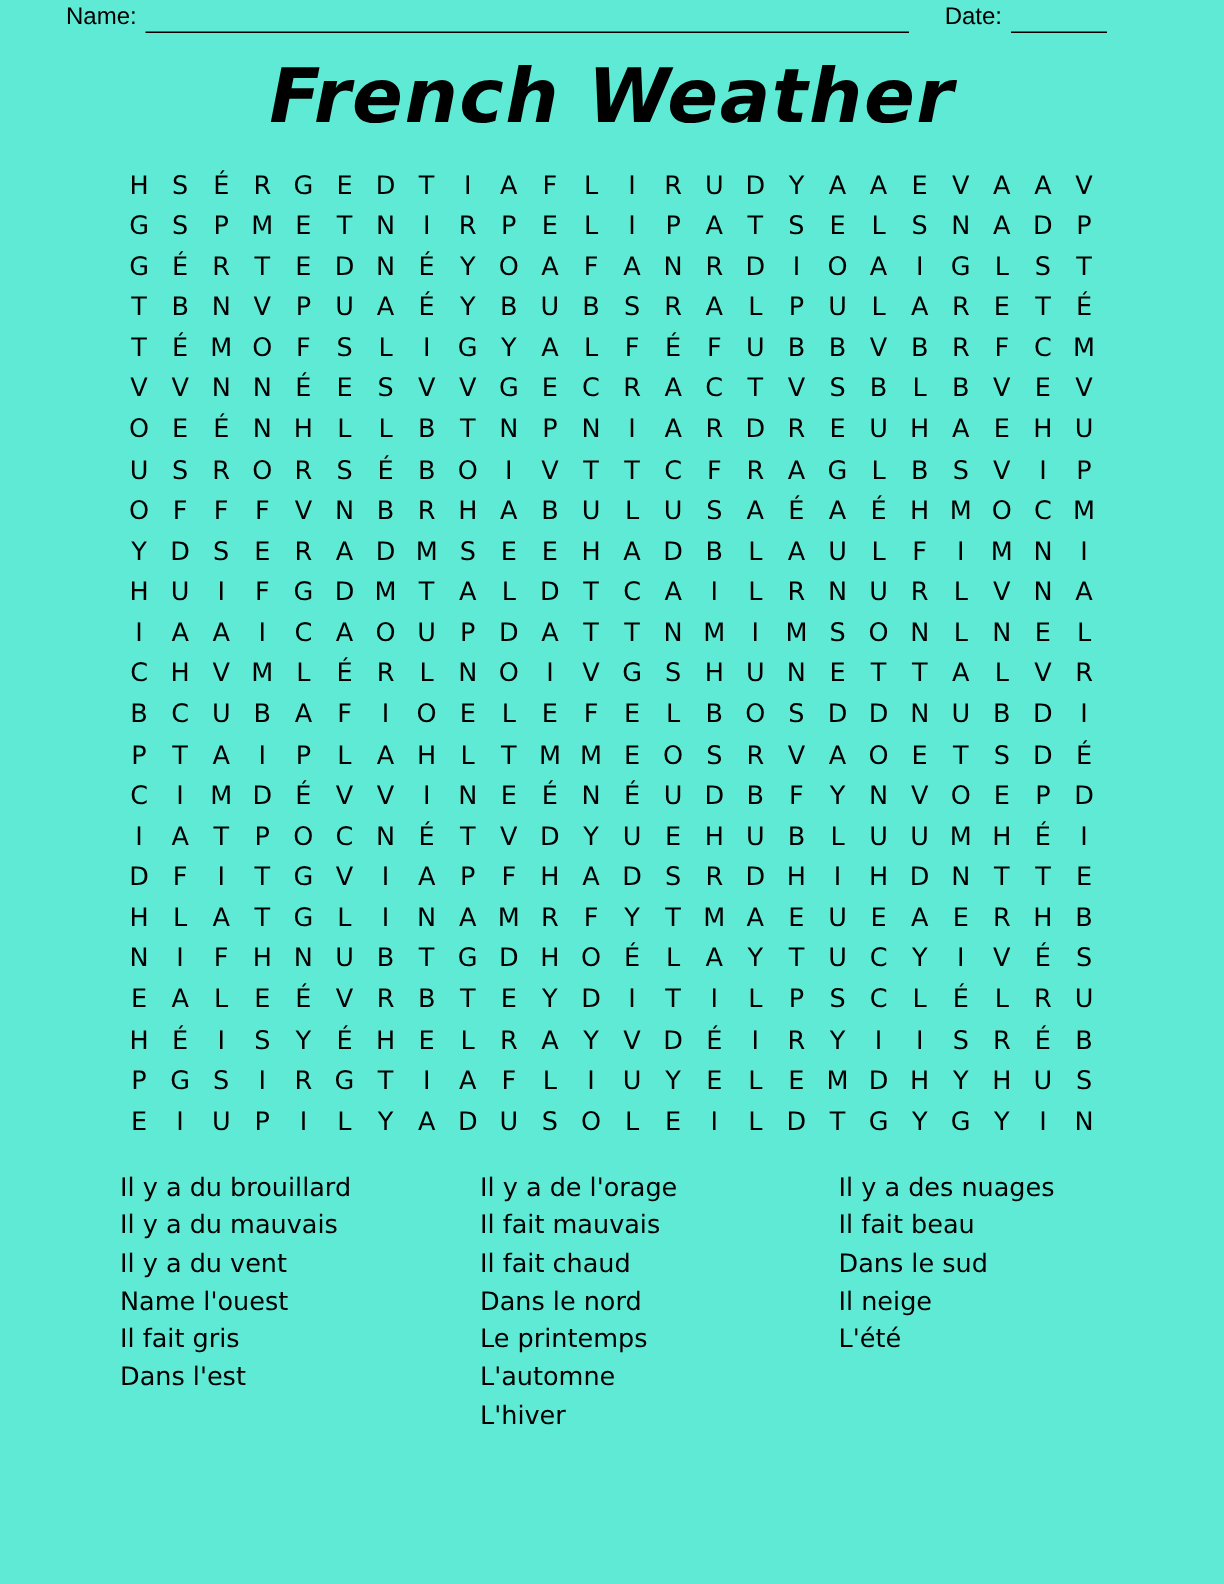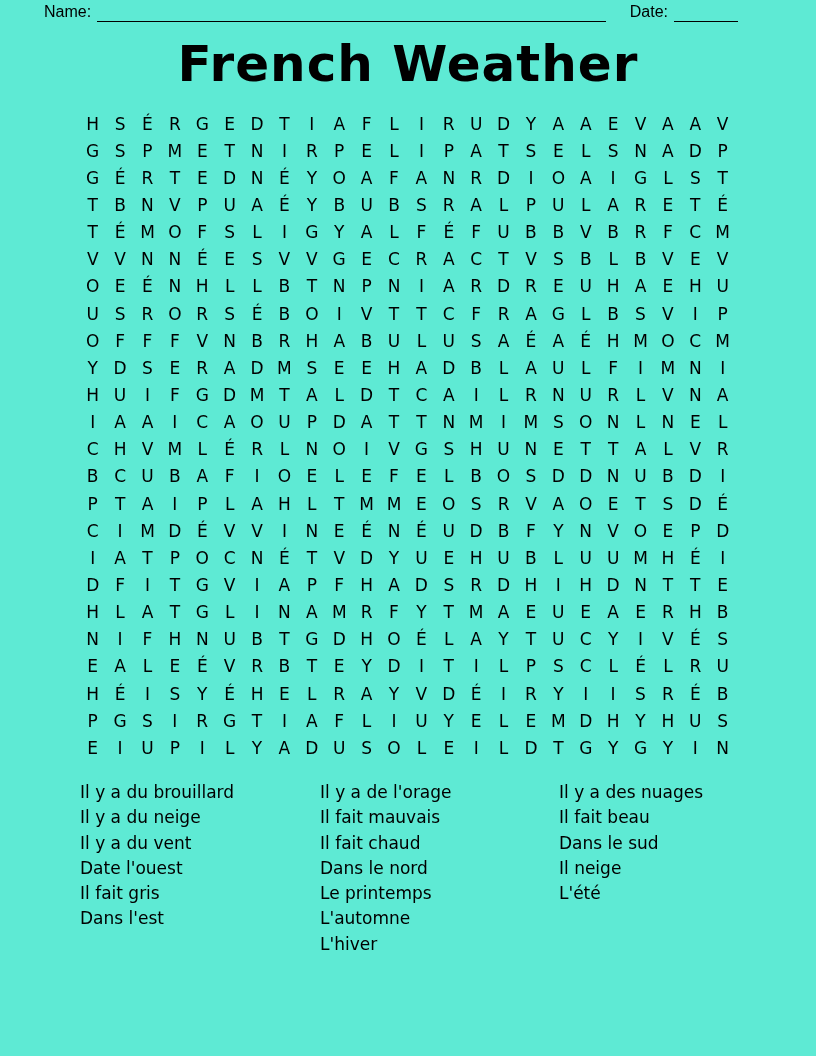--- a/index.html
+++ b/index.html
@@ -51,20 +51,21 @@
     position: absolute;
     top: 34px;
     left: 0;
     width: 100%;
     text-align: center;
     font-family: "DejaVu Sans", sans-serif;
     font-size: 50px;
     font-weight: 600;
     letter-spacing: 1px;
     line-height: 60px;
+    font-style: italic;
   }
 
   
   .grid {
     position: absolute;
     top: 110px;
     left: 79px;
     display: grid;
     grid-template-columns: repeat(24, 27.4px);
     grid-auto-rows: 27.15px;
@@ -689,23 +690,23 @@
       <span class="cell">Y</span>
       <span class="cell">G</span>
       <span class="cell">Y</span>
       <span class="cell">I</span>
       <span class="cell">N</span>
     </div>
 
   <div class="word-list">
     <div class="word-col word-col-1">
         <div class="word">Il y a du brouillard</div>
-        <div class="word">Il y a du neige</div>
+        <div class="word">Il y a du mauvais</div>
         <div class="word">Il y a du vent</div>
-        <div class="word">Date l'ouest</div>
+        <div class="word">Name l'ouest</div>
         <div class="word">Il fait gris</div>
         <div class="word">Dans l'est</div>
       </div>
     <div class="word-col word-col-2">
         <div class="word">Il y a de l'orage</div>
         <div class="word">Il fait mauvais</div>
         <div class="word">Il fait chaud</div>
         <div class="word">Dans le nord</div>
         <div class="word">Le printemps</div>
         <div class="word">L'automne</div>

